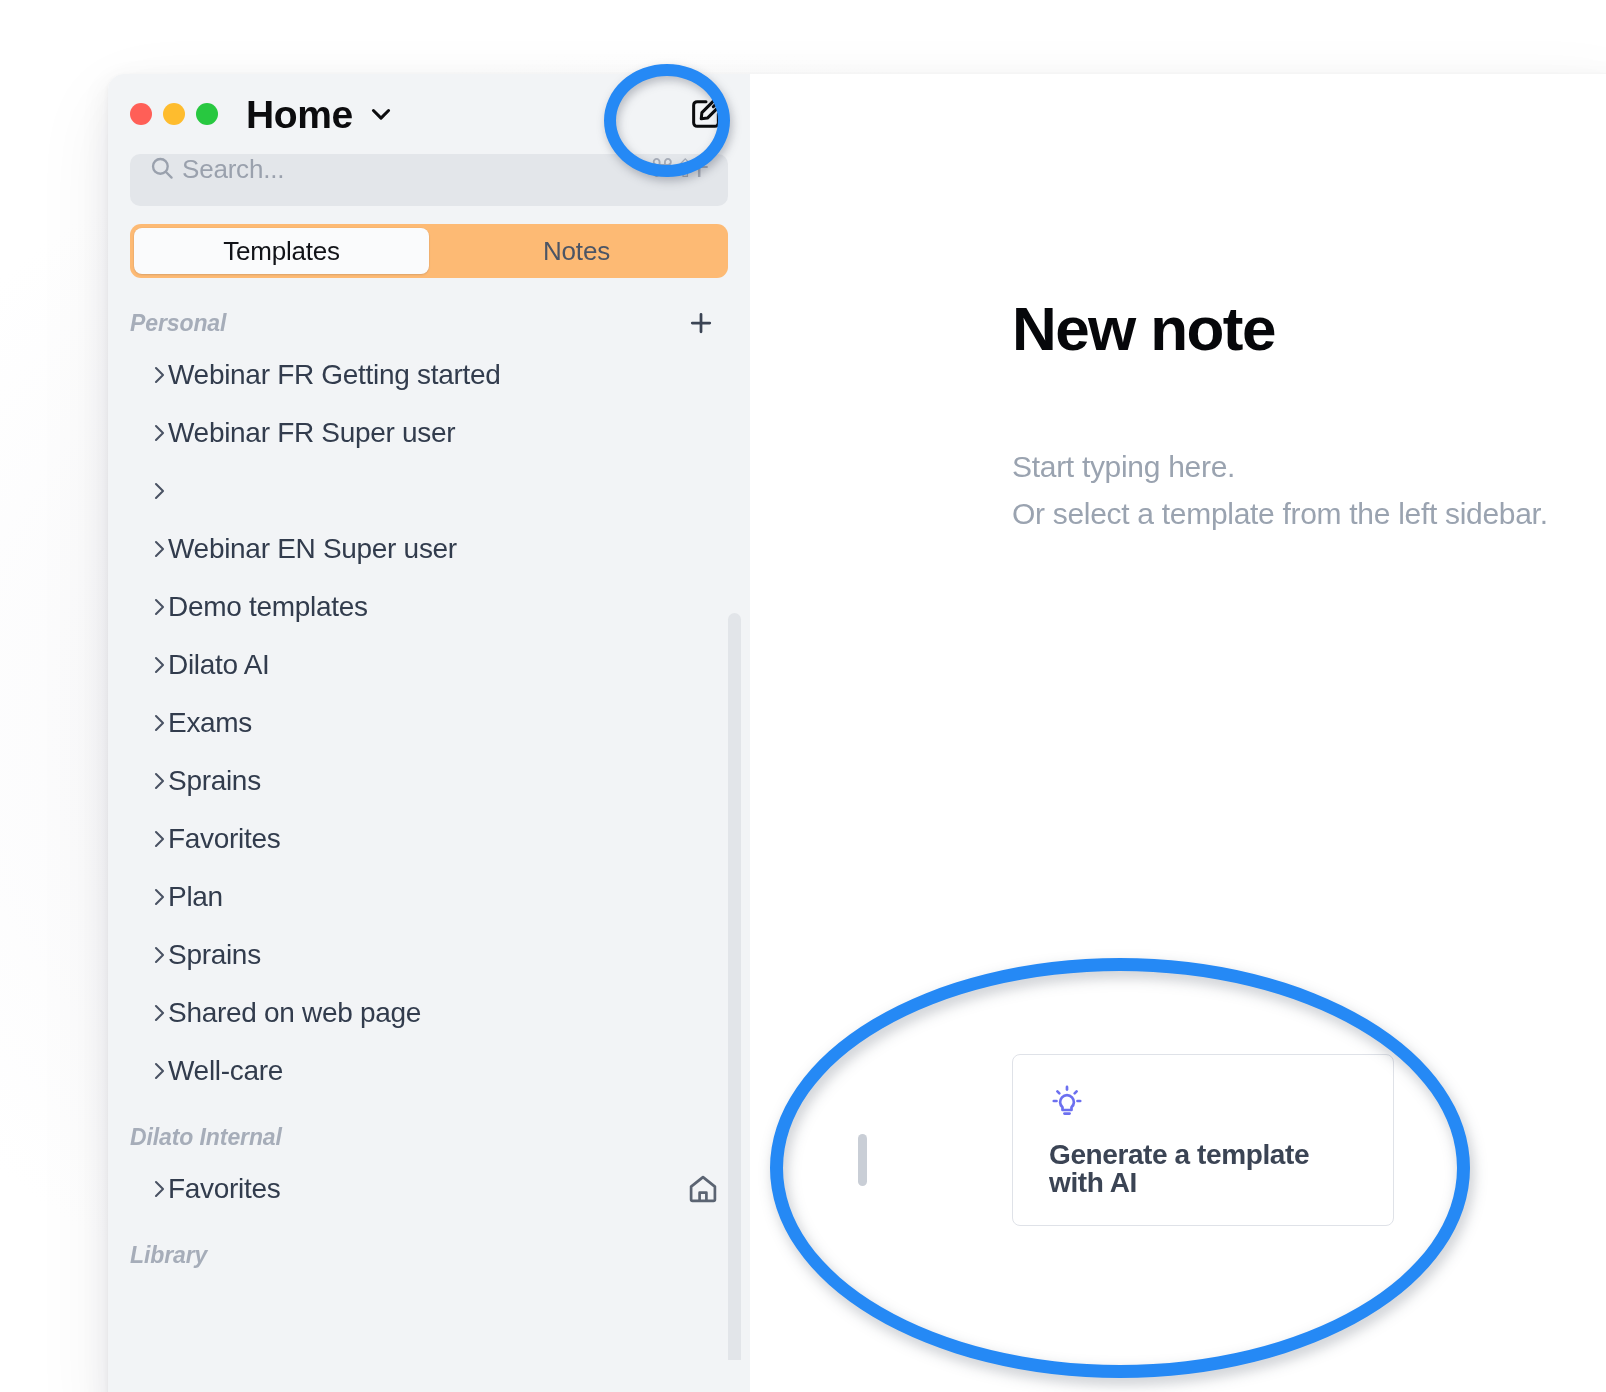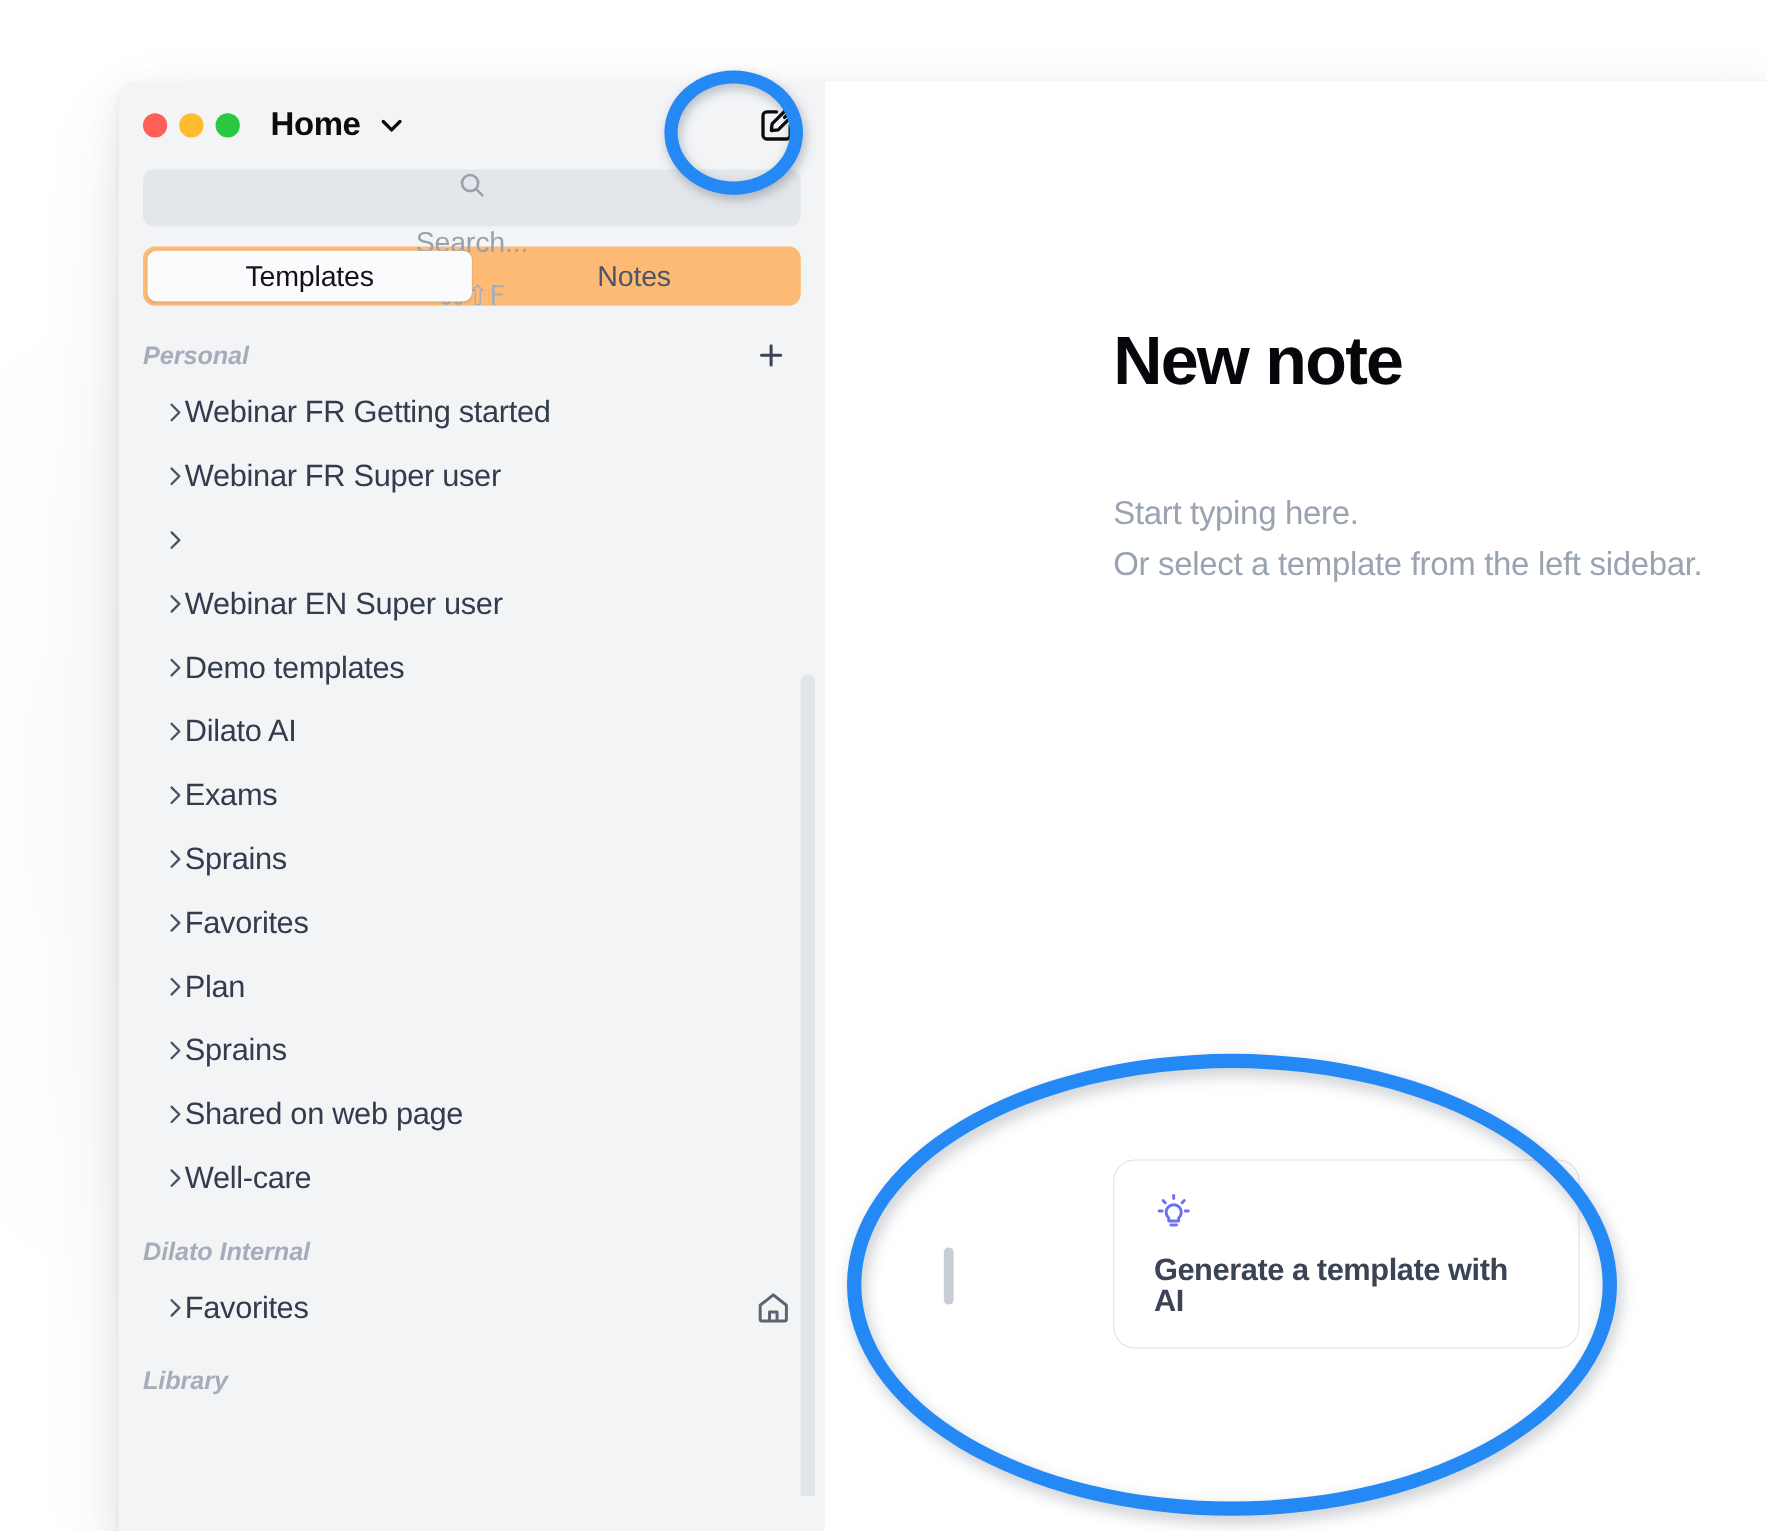--- a/index.html
+++ b/index.html
@@ -74,21 +74,21 @@
     width: 22px; height: 22px;
     border-radius: 50%;
     display: block;
   }
   .light.red    { background: #ff5f57; }
   .light.yellow { background: #febc2e; }
   .light.green  { background: #28c840; }
 
   .workspace-title {
     margin-left: 28px;
-    font-size: 30px;
+    font-size: 39px;
     font-weight: 700;
     color: #0c0c0e;
     letter-spacing: -0.4px;
     line-height: 1;
   }
   .workspace-chevron {
     margin-left: 14px;
     width: 28px; height: 28px;
     display: inline-flex;
     align-items: center;
@@ -112,24 +112,23 @@
 
   
   .search-row {
     padding: 0 22px;
   }
   .search-box {
     height: 52px;
     background: #e3e6ea;
     border-radius: 10px;
     display: flex;
-    align-items: center;
+    align-items: flex-start;
     padding: 0 18px;
-    gap: 18px;
-    flex-direction: column;
+    gap: 6px;
   }
   .search-placeholder {
     flex: 1;
     font-size: 26px;
     color: #9aa1ad;
     letter-spacing: -0.2px;
   }
   .search-shortcut {
     font-size: 25px;
     color: #a7adb8;
@@ -275,25 +274,25 @@
     height: 52px;
     border-radius: 5px;
     background: #c9ced6;
   }
 
   
   .ai-card {
     position: absolute;
     left: 262px;
     top: 980px;
-    width: 424px;
+    width: 382px;
     height: 172px;
     background: #ffffff;
     border: 1px solid #dfe2e8;
-    border-radius: 20px;
+    border-radius: 8px;
     box-sizing: border-box;
     padding: 24px 36px;
     display: flex;
     flex-direction: column;
     justify-content: center;
     gap: 22px;
     cursor: pointer;
   }
   .ai-card .bulb {
     width: 36px; height: 36px;

